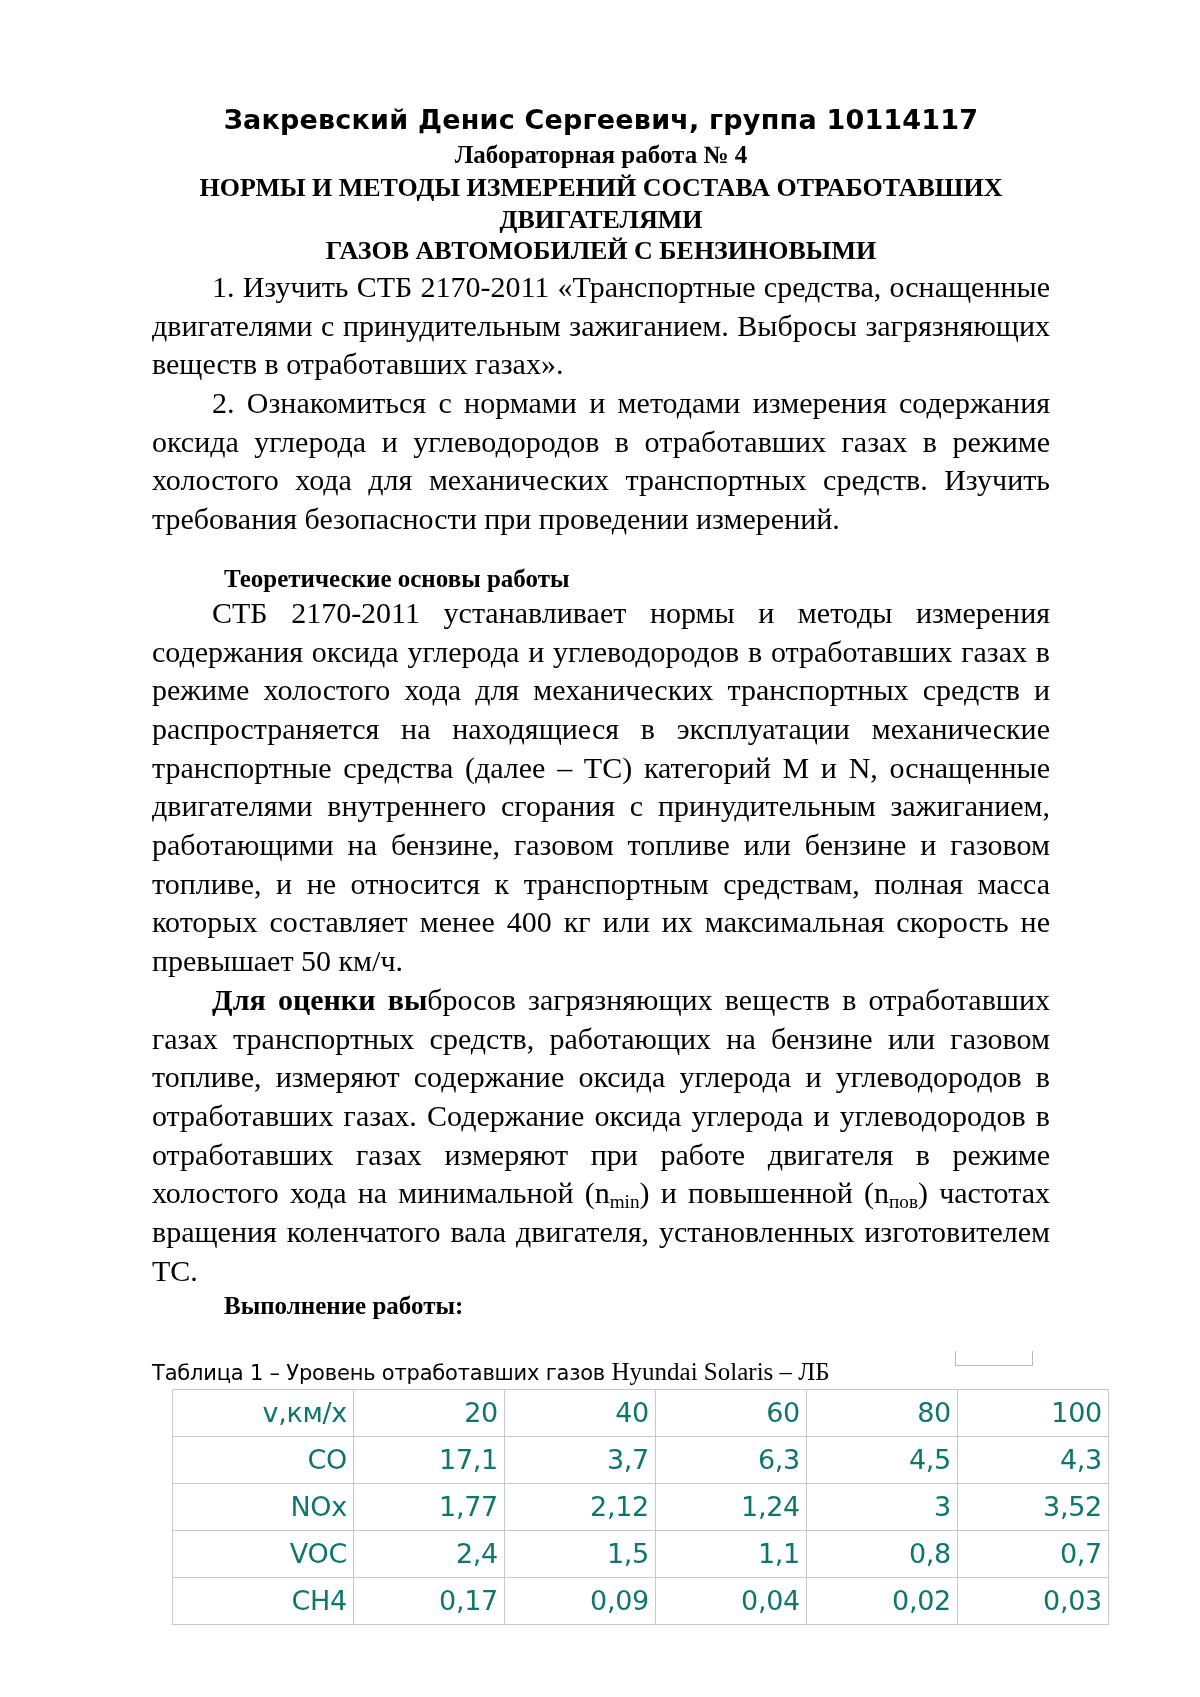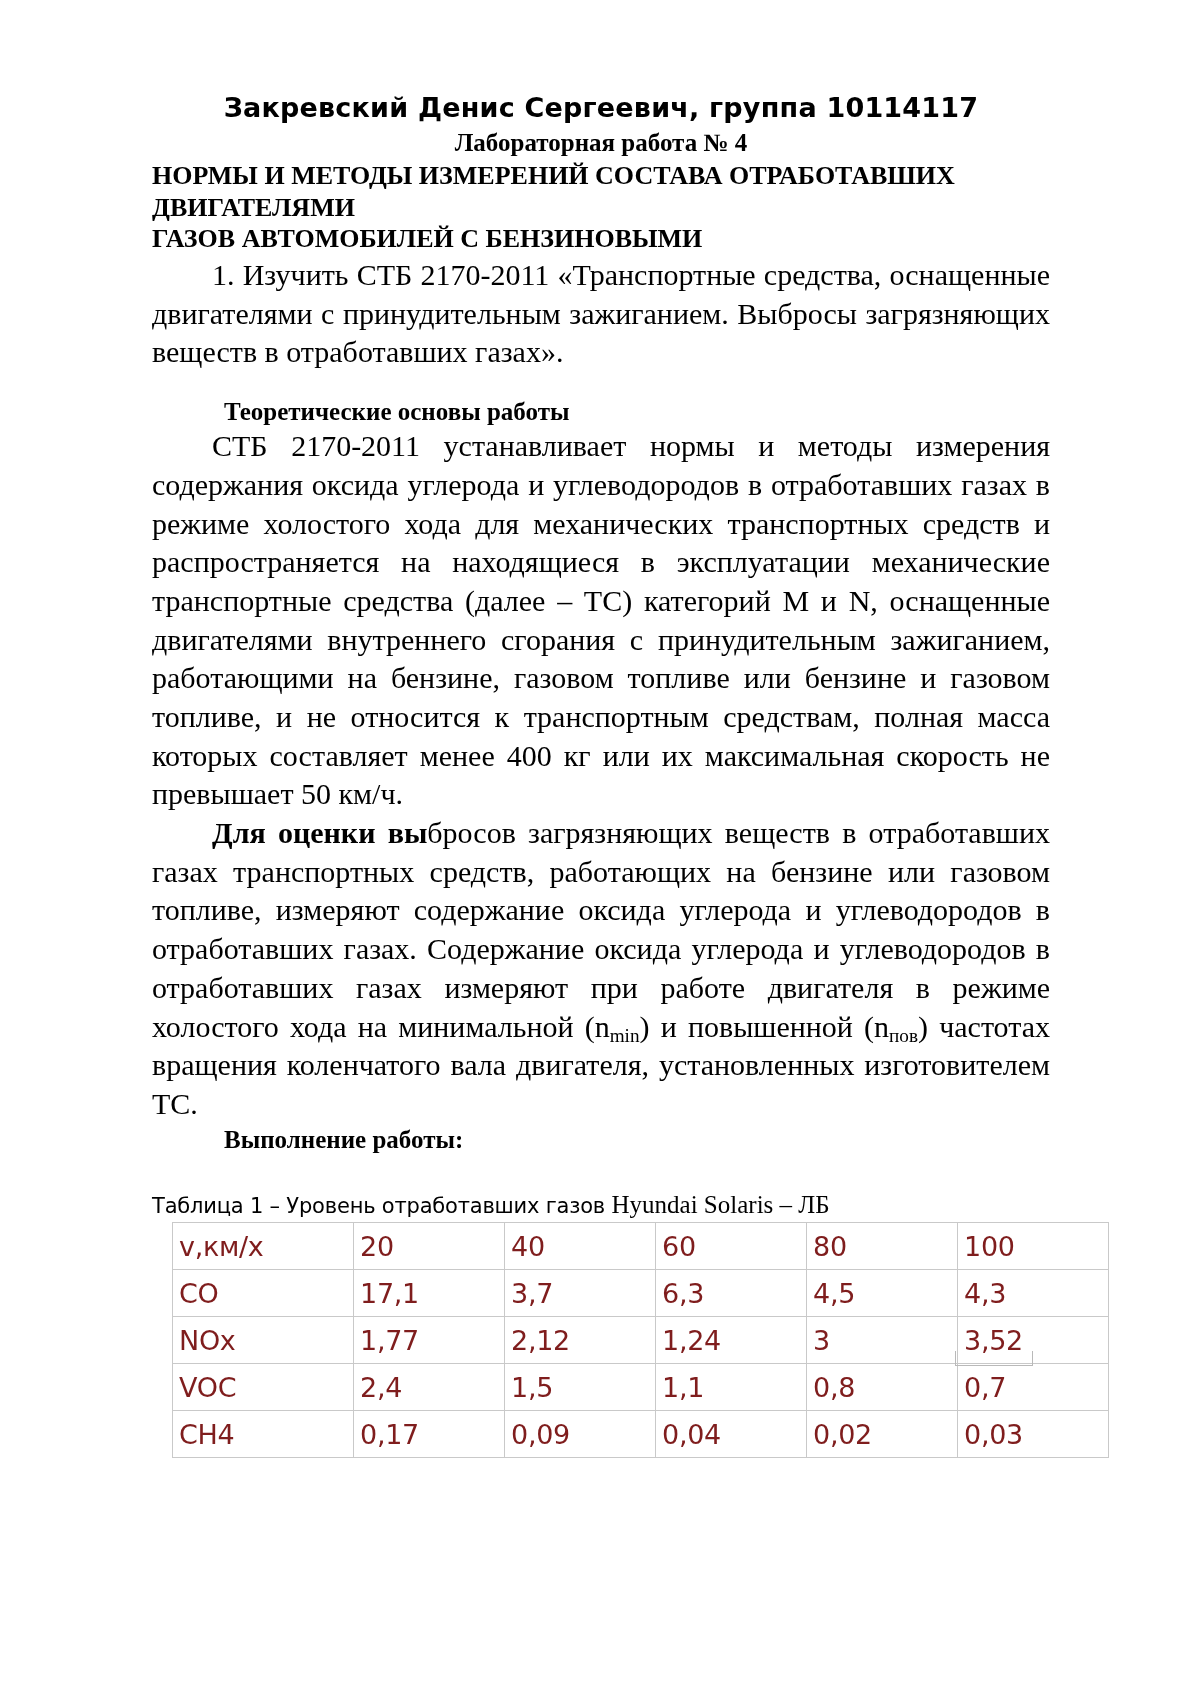--- a/index.html
+++ b/index.html
@@ -29,36 +29,36 @@
   }
 
   
   .doc-author {
     font-family: "DejaVu Sans", "Liberation Sans", sans-serif;
     font-weight: bold;
     font-size: 27px;
     line-height: 1.18;
     text-align: center;
     letter-spacing: 0.2px;
-    margin: 0 0 4px 0;
+    margin: 12px 0 4px 0;
   }
   .doc-labwork {
     font-family: "Liberation Serif", "DejaVu Serif", serif;
     font-weight: bold;
     font-size: 25px;
     line-height: 1.18;
     text-align: center;
     margin: 0 0 3px 0;
   }
   .doc-title {
     font-family: "Liberation Serif", "DejaVu Serif", serif;
     font-weight: bold;
     font-size: 26px;
     line-height: 1.2;
-    text-align: left;
+    text-align: center;
     margin: 0 0 2px 0;
   }
   .doc-title .tline { display: block; }
 
   
   .sec-head {
     font-family: "Liberation Serif", "DejaVu Serif", serif;
     font-weight: bold;
     font-size: 25px;
     line-height: 1.25;
@@ -111,25 +111,25 @@
   }
   table.data-table {
     border-collapse: collapse;
     width: 862px;
     table-layout: fixed;
     font-family: "DejaVu Sans", "Liberation Sans", sans-serif;
     font-size: 27px;
   }
   table.data-table td {
     border: 1px solid #c9c9c9;
-    text-align: left;
+    text-align: right;
     vertical-align: middle;
     height: 42px;
     padding: 2px 6px;
-    color: #7f1d1d;
+    color: #0f766e;
     letter-spacing: -0.3px;
   }
   table.data-table tr td:first-child { width: 168px; }
   table.data-table td.num { width: 138px; }
 
   .tbl-artifact {
     position: absolute;
     left: 955px;
     top: 1351px;
     width: 76px;
@@ -150,20 +150,21 @@
 
   <div class="doc-title">
     <span class="tline">НОРМЫ И МЕТОДЫ ИЗМЕРЕНИЙ СОСТАВА ОТРАБОТАВШИХ</span>
     <span class="tline">ДВИГАТЕЛЯМИ</span>
     <span class="tline">ГАЗОВ АВТОМОБИЛЕЙ С БЕНЗИНОВЫМИ</span>
   </div>
 
 
   <p class="body jfull">1. Изучить СТБ 2170-2011 «Транспортные средства, оснащенные двигателями с принудительным зажиганием. Выбросы загрязняющих веществ в отработавших газах».</p>
 
+  <p class="body jfull">2. Ознакомиться с нормами и методами измерения содержания оксида углерода и углеводородов в отработавших газах в режиме холостого хода для механических транспортных средств. Изучить требования безопасности при проведении измерений.</p>
 
   <div class="gap-md"></div>
 
   <div class="sec-head">Теоретические основы работы</div>
 
   <p class="body jfull">СТБ 2170-2011 устанавливает нормы и методы измерения содержания оксида углерода и углеводородов в отработавших газах в режиме холостого хода для механических транспортных средств и распространяется на находящиеся в эксплуатации механические транспортные средства (далее – ТС) категорий M и N, оснащенные двигателями внутреннего сгорания с принудительным зажиганием, работающими на бензине, газовом топливе или бензине и газовом топливе, и не относится к транспортным средствам, полная масса которых составляет менее 400 кг или их максимальная скорость не превышает 50 км/ч.</p>
 
   <p class="body jfull"><b class="inl">Для оценки вы</b><span>бросов загрязняющих веществ в отработавших газах транспортных средств, работающих на бензине или газовом топливе, измеряют содержание оксида углерода и углеводородов в отработавших газах. Содержание оксида углерода и углеводородов в отработавших газах измеряют при работе двигателя в режиме холостого хода на минимальной (n</span><sub class="sb">min</sub><span>) и повышенной (n</span><sub class="sb">пов</sub><span>) частотах вращения коленчатого вала двигателя, установленных изготовителем ТС.</span></p>
 
   <div class="sec-head">Выполнение работы:</div>

